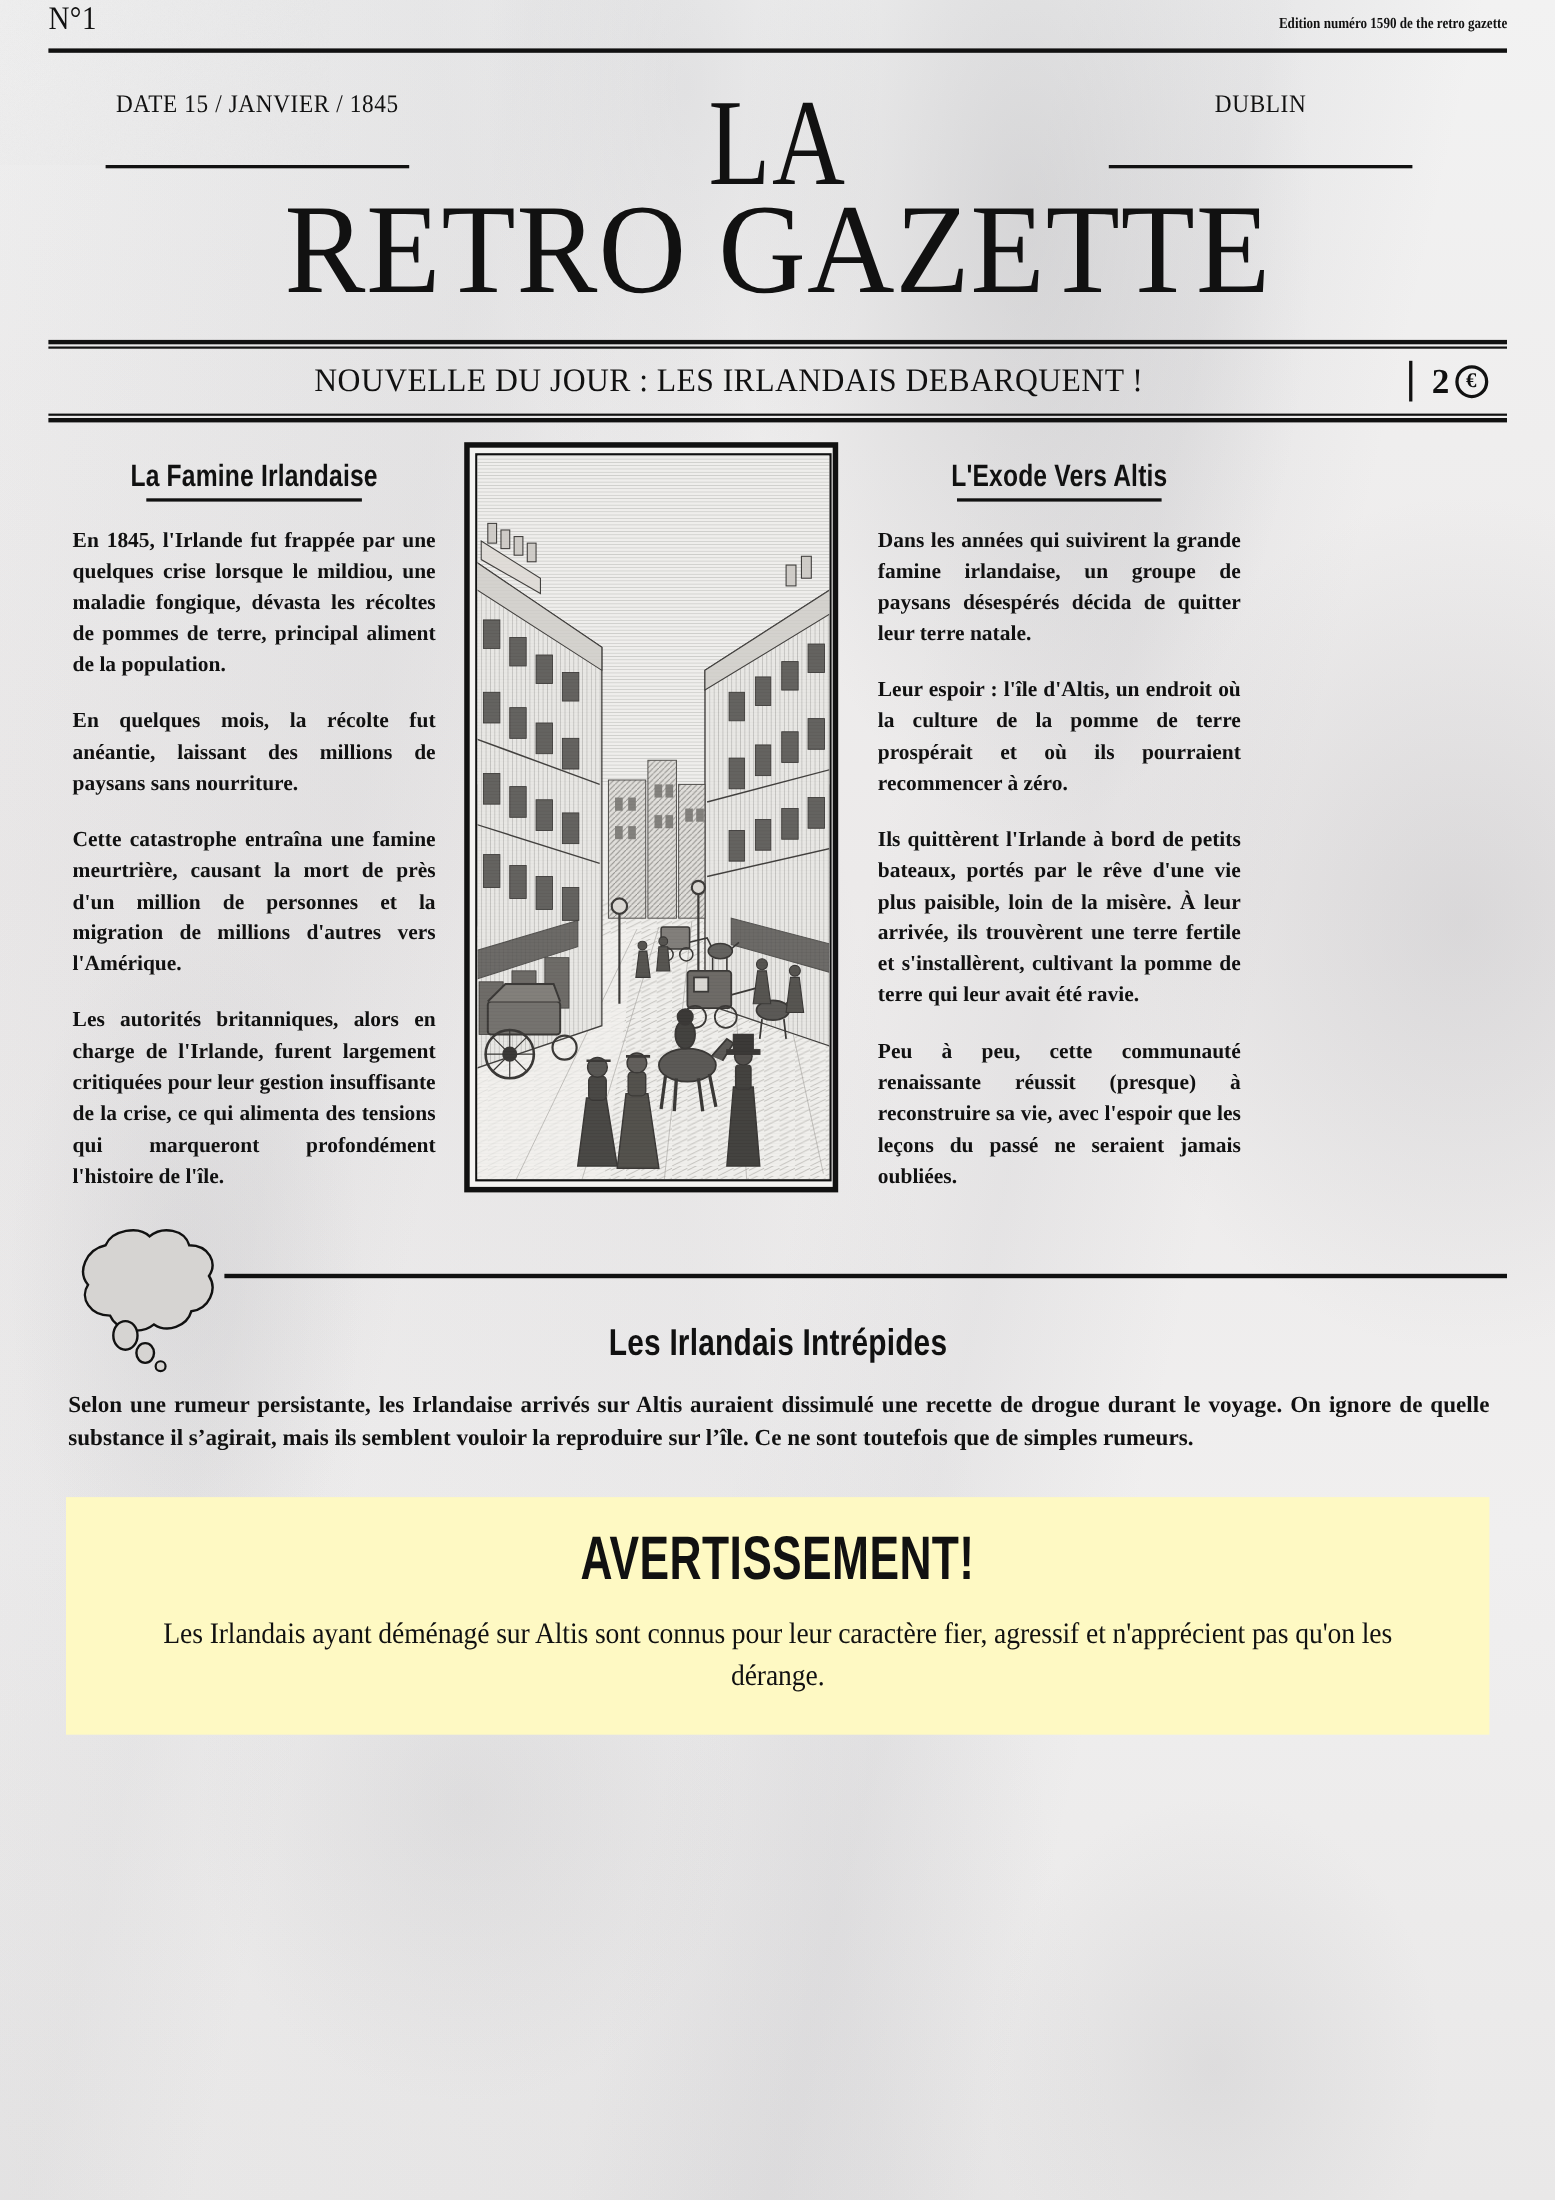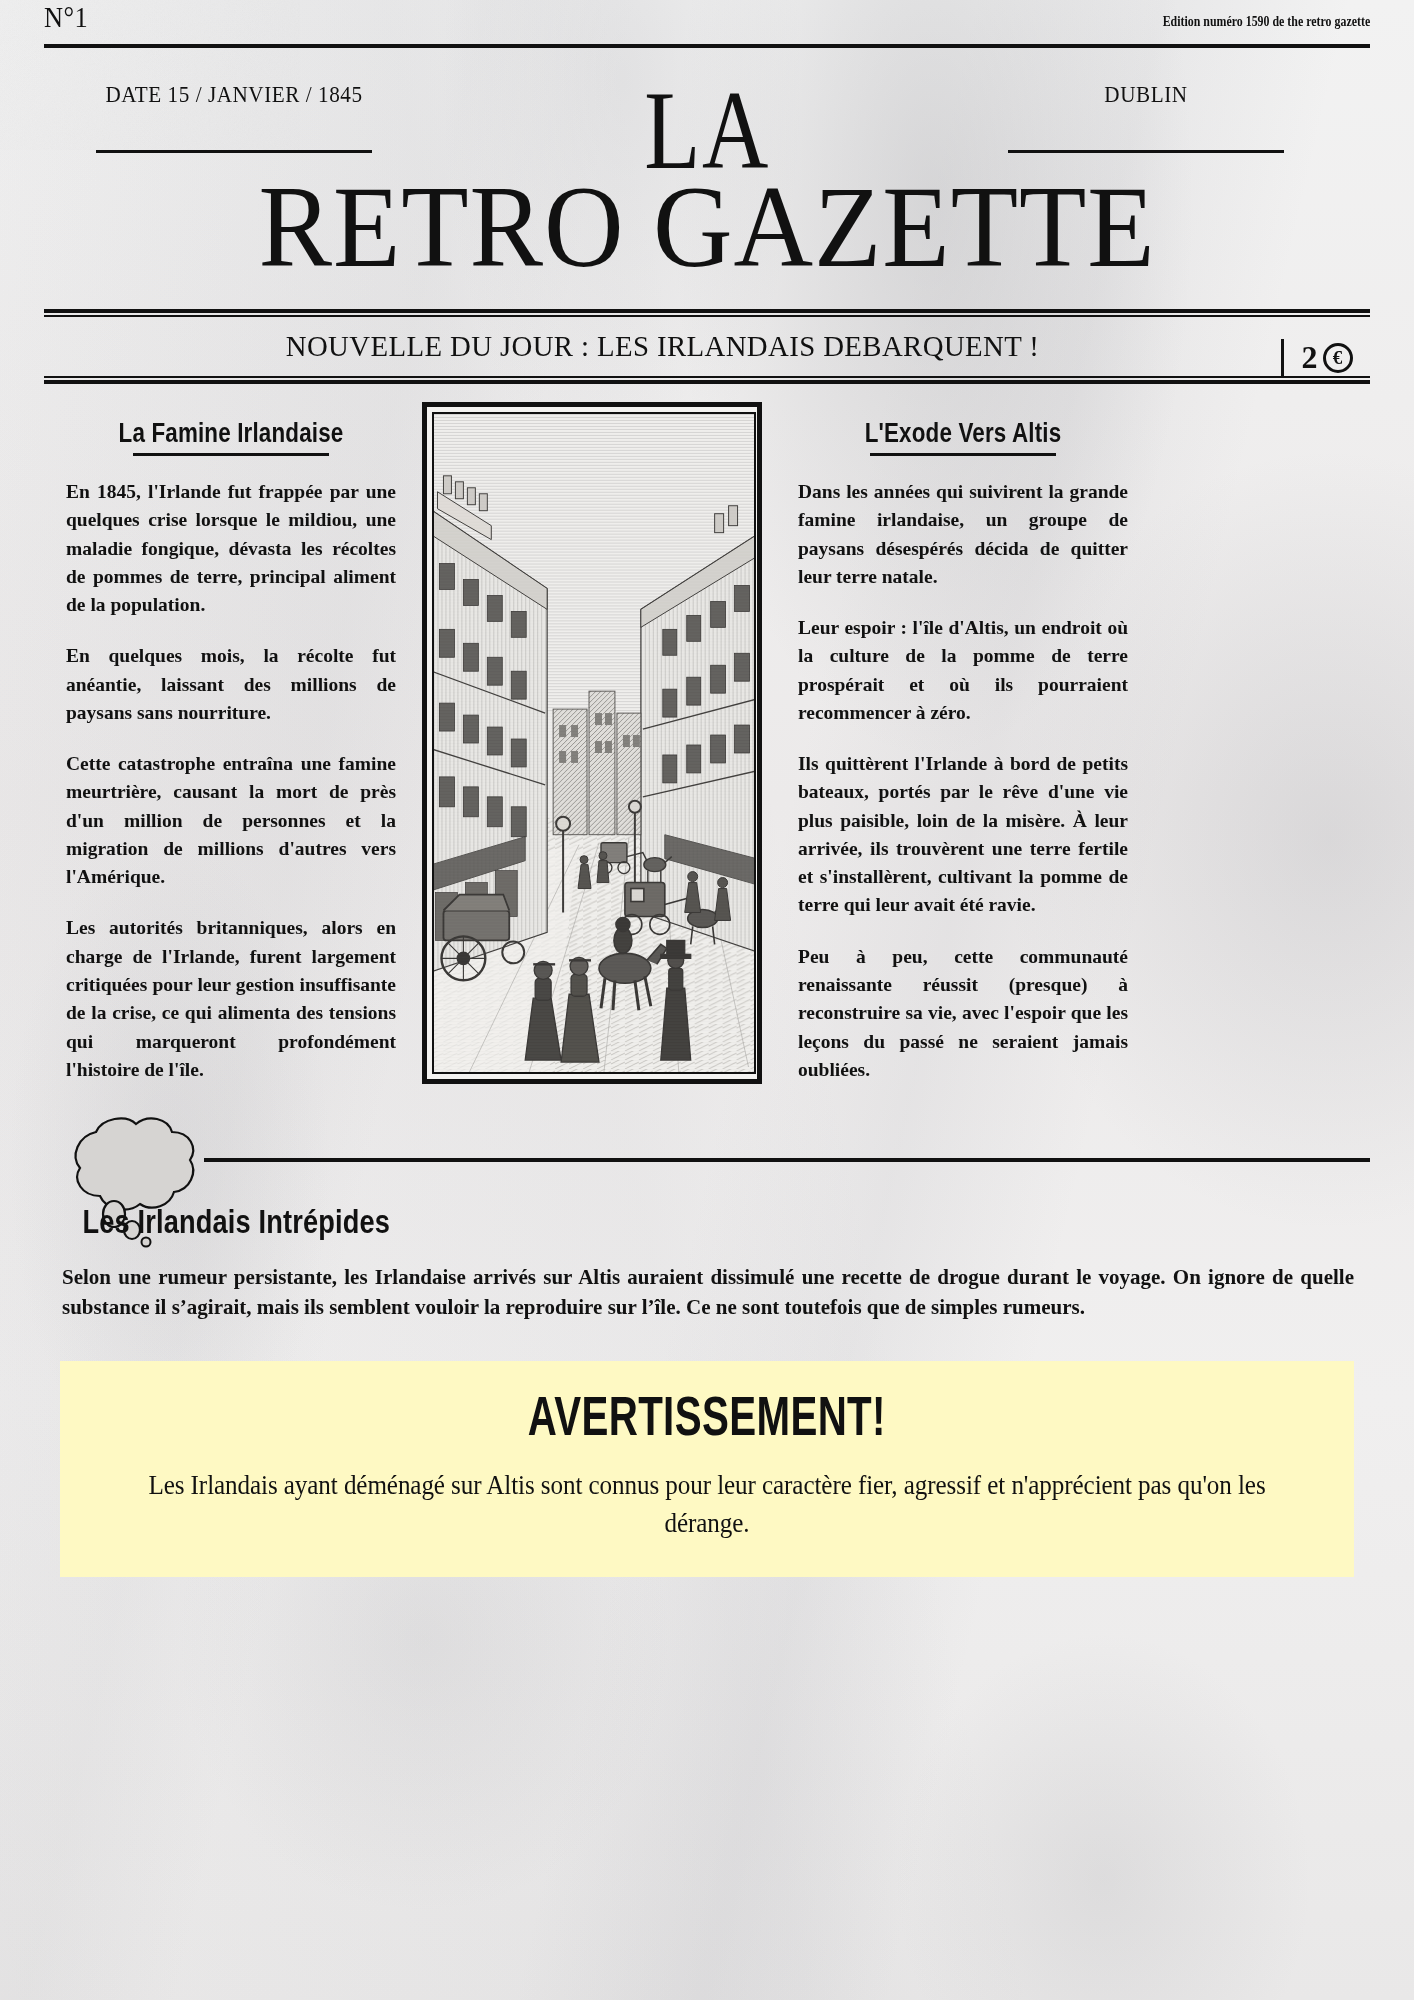--- a/index.html
+++ b/index.html
@@ -124,21 +124,21 @@
   .banner {
     margin-top: 28px;
     border-top: 4px solid #111;
     border-bottom: 4px solid #111;
     padding: 2px 0;
   }
   .banner-inner {
     display: flex;
     border-top: 2px solid #111;
     border-bottom: 2px solid #111;
-    align-items: flex-end;
+    align-items: center;
   }
   .banner-headline {
     flex: 1;
     text-align: center;
     font-family: "Liberation Serif", serif;
     font-size: 30px;
     letter-spacing: .4px;
     padding: 12px 0 13px;
     transform: scaleX(.96);
   }
@@ -248,20 +248,21 @@
   }
   .rumour-rule {
     position: absolute;
     left: 160px;
     right: 0;
     top: 48px;
     height: 4px;
     background: #111;
   }
   .rumour-head {
+    text-align: center;
     margin-top: -16px;
   }
   .rumour-head .t {
     font-family: "Liberation Sans", sans-serif;
     font-weight: 700;
     font-size: 34px;
     transform: scaleX(.80);
     display: inline-block;
     letter-spacing: .2px;
   }

